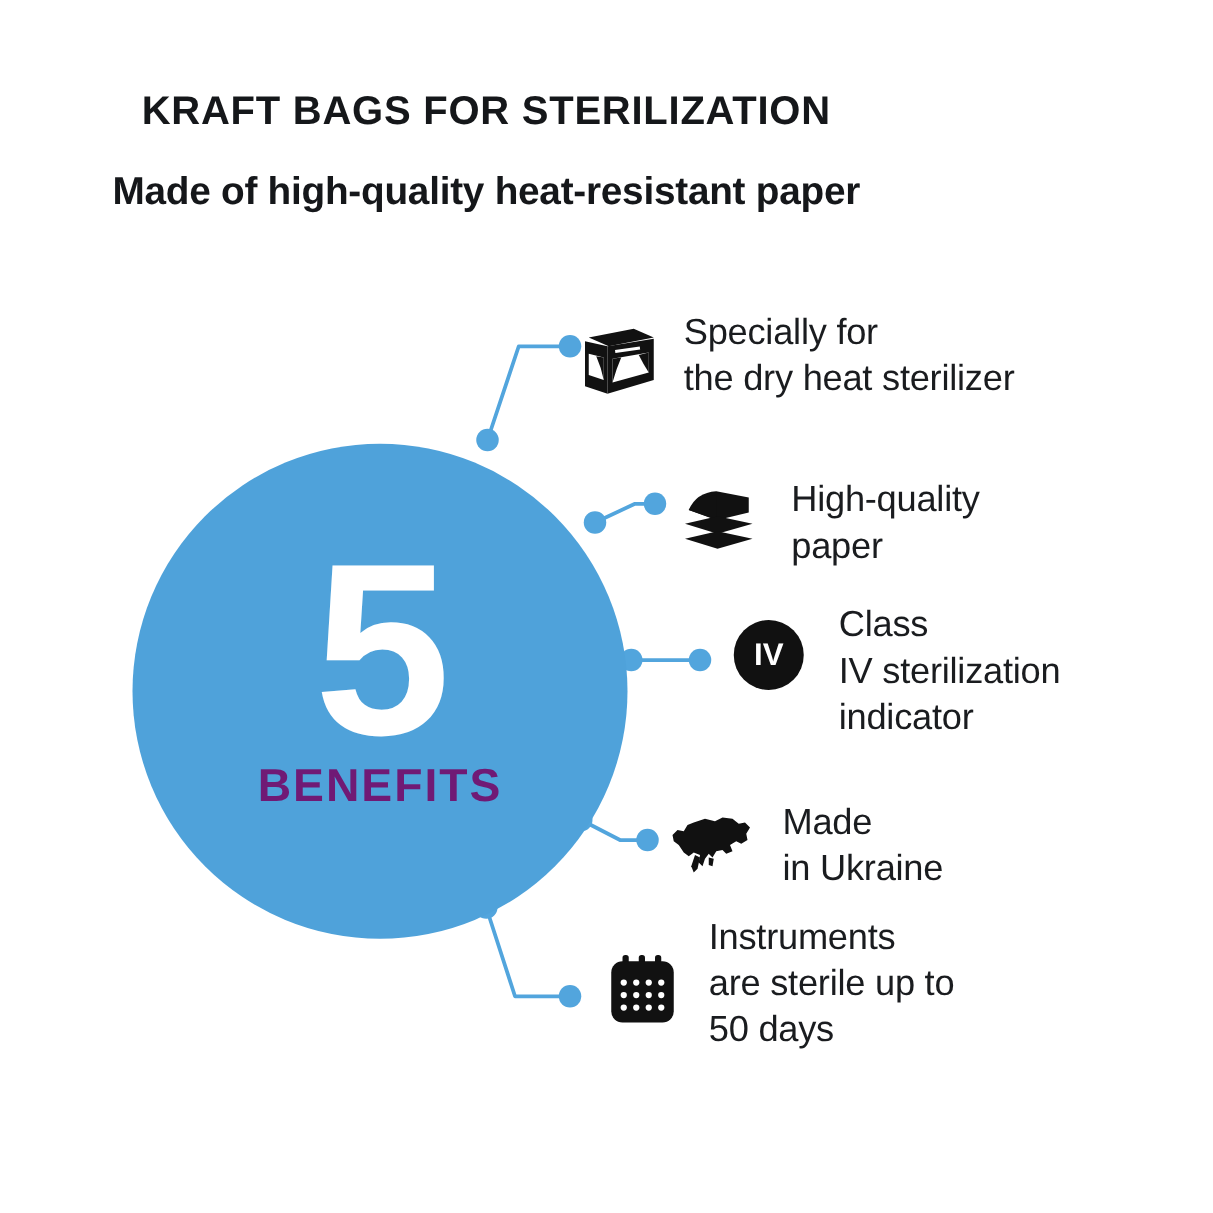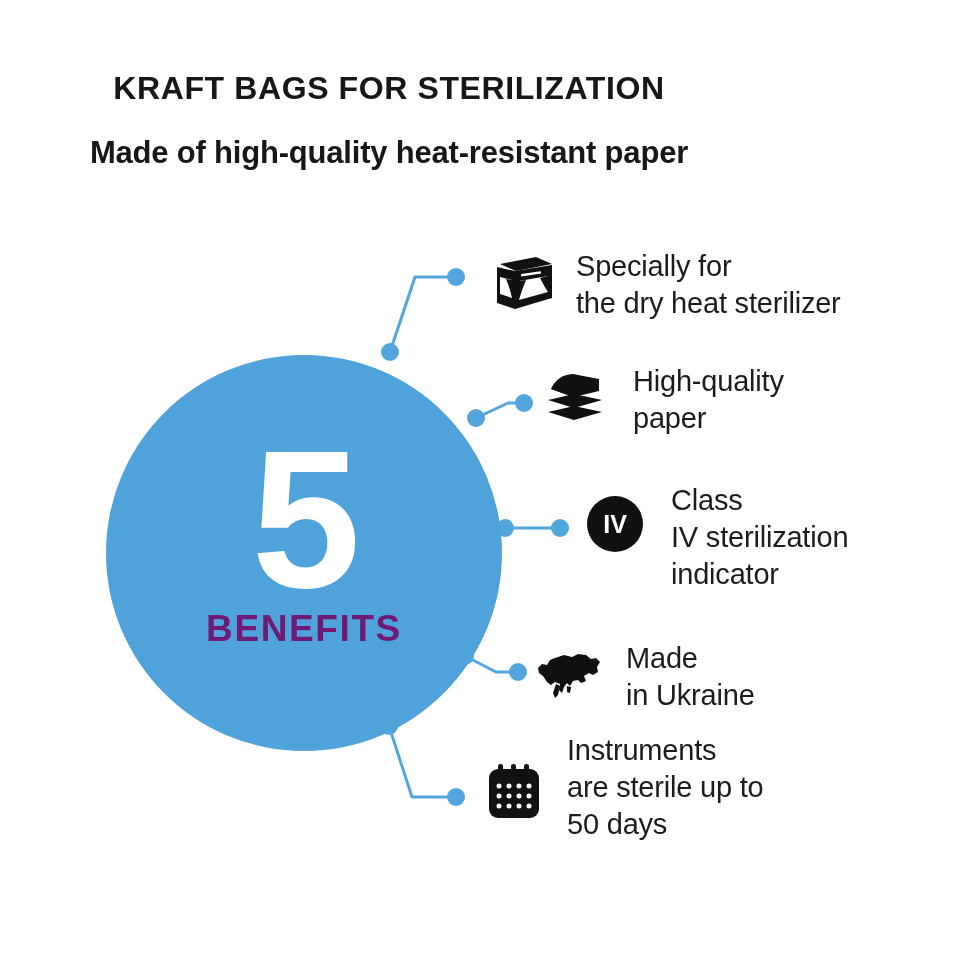--- a/index.html
+++ b/index.html
@@ -110,24 +110,24 @@
     font-family: "Liberation Sans", sans-serif;
     font-weight: 400;
     font-size: 29px;
     line-height: 1.28;
     color: #1a1c1f;
     white-space: pre-line;
     letter-spacing: -0.2px;
   }
 
   
-  #benefit-1 { left: 488px; top: 248px; }
+  #benefit-1 { left: 459px; top: 248px; align-items: flex-end; }
   #benefit-1 .benefit-icon { width: 68px; height: 66px; margin-right: 20px; margin-top: 2px; }
 
-  #benefit-2 { left: 543px; top: 363px; }
+  #benefit-2 { left: 543px; top: 382px; }
   #benefit-2 .benefit-icon { width: 62px; height: 56px; margin-right: 28px; margin-top: 8px; }
 
   #benefit-3 { left: 586px; top: 482px; }
   #benefit-3 .benefit-icon { width: 58px; height: 58px; margin-right: 27px; margin-top: 13px; }
 
   #benefit-4 { left: 534px; top: 640px; }
   #benefit-4 .benefit-icon { width: 68px; height: 56px; margin-right: 24px; margin-top: 6px; }
 
   #benefit-5 { left: 485px; top: 732px; }
   #benefit-5 .benefit-icon { width: 58px; height: 60px; margin-right: 24px; margin-top: 32px; }

